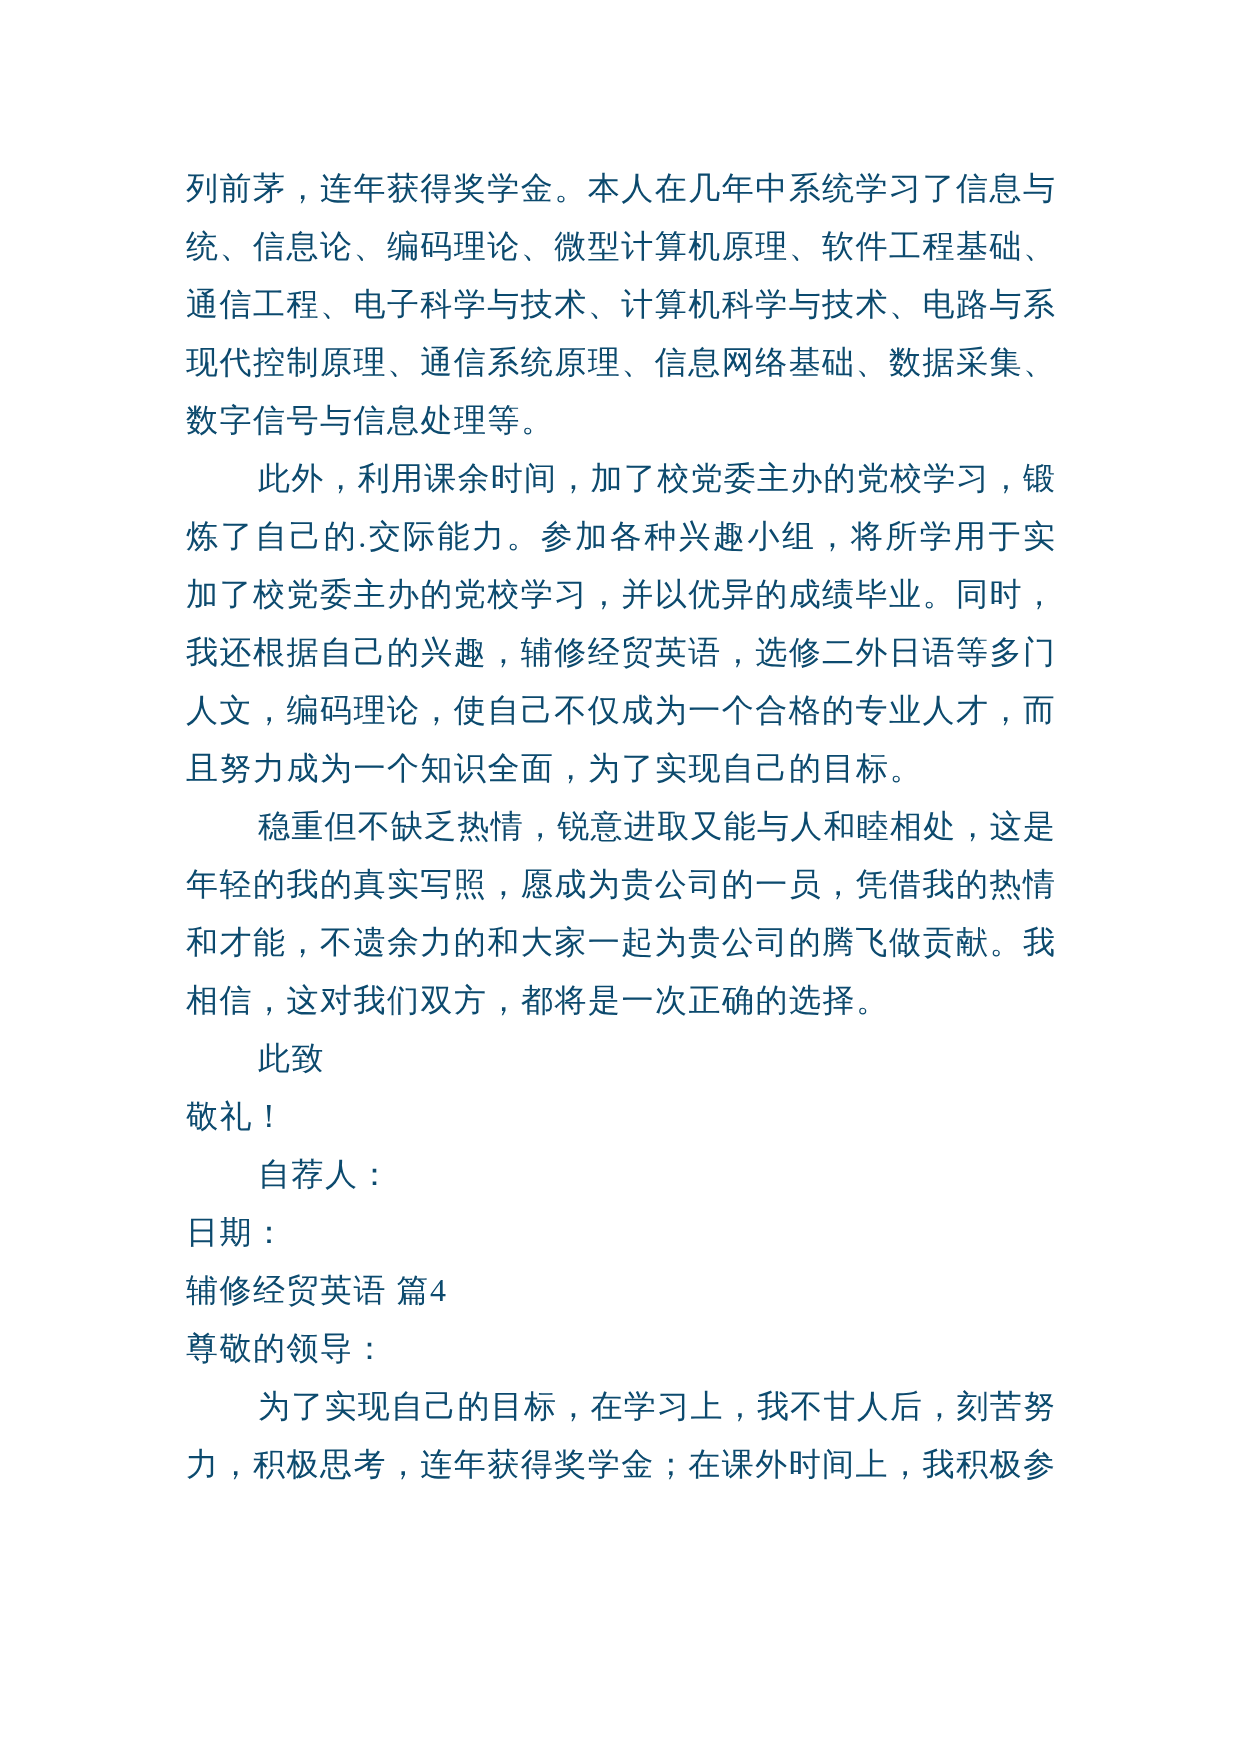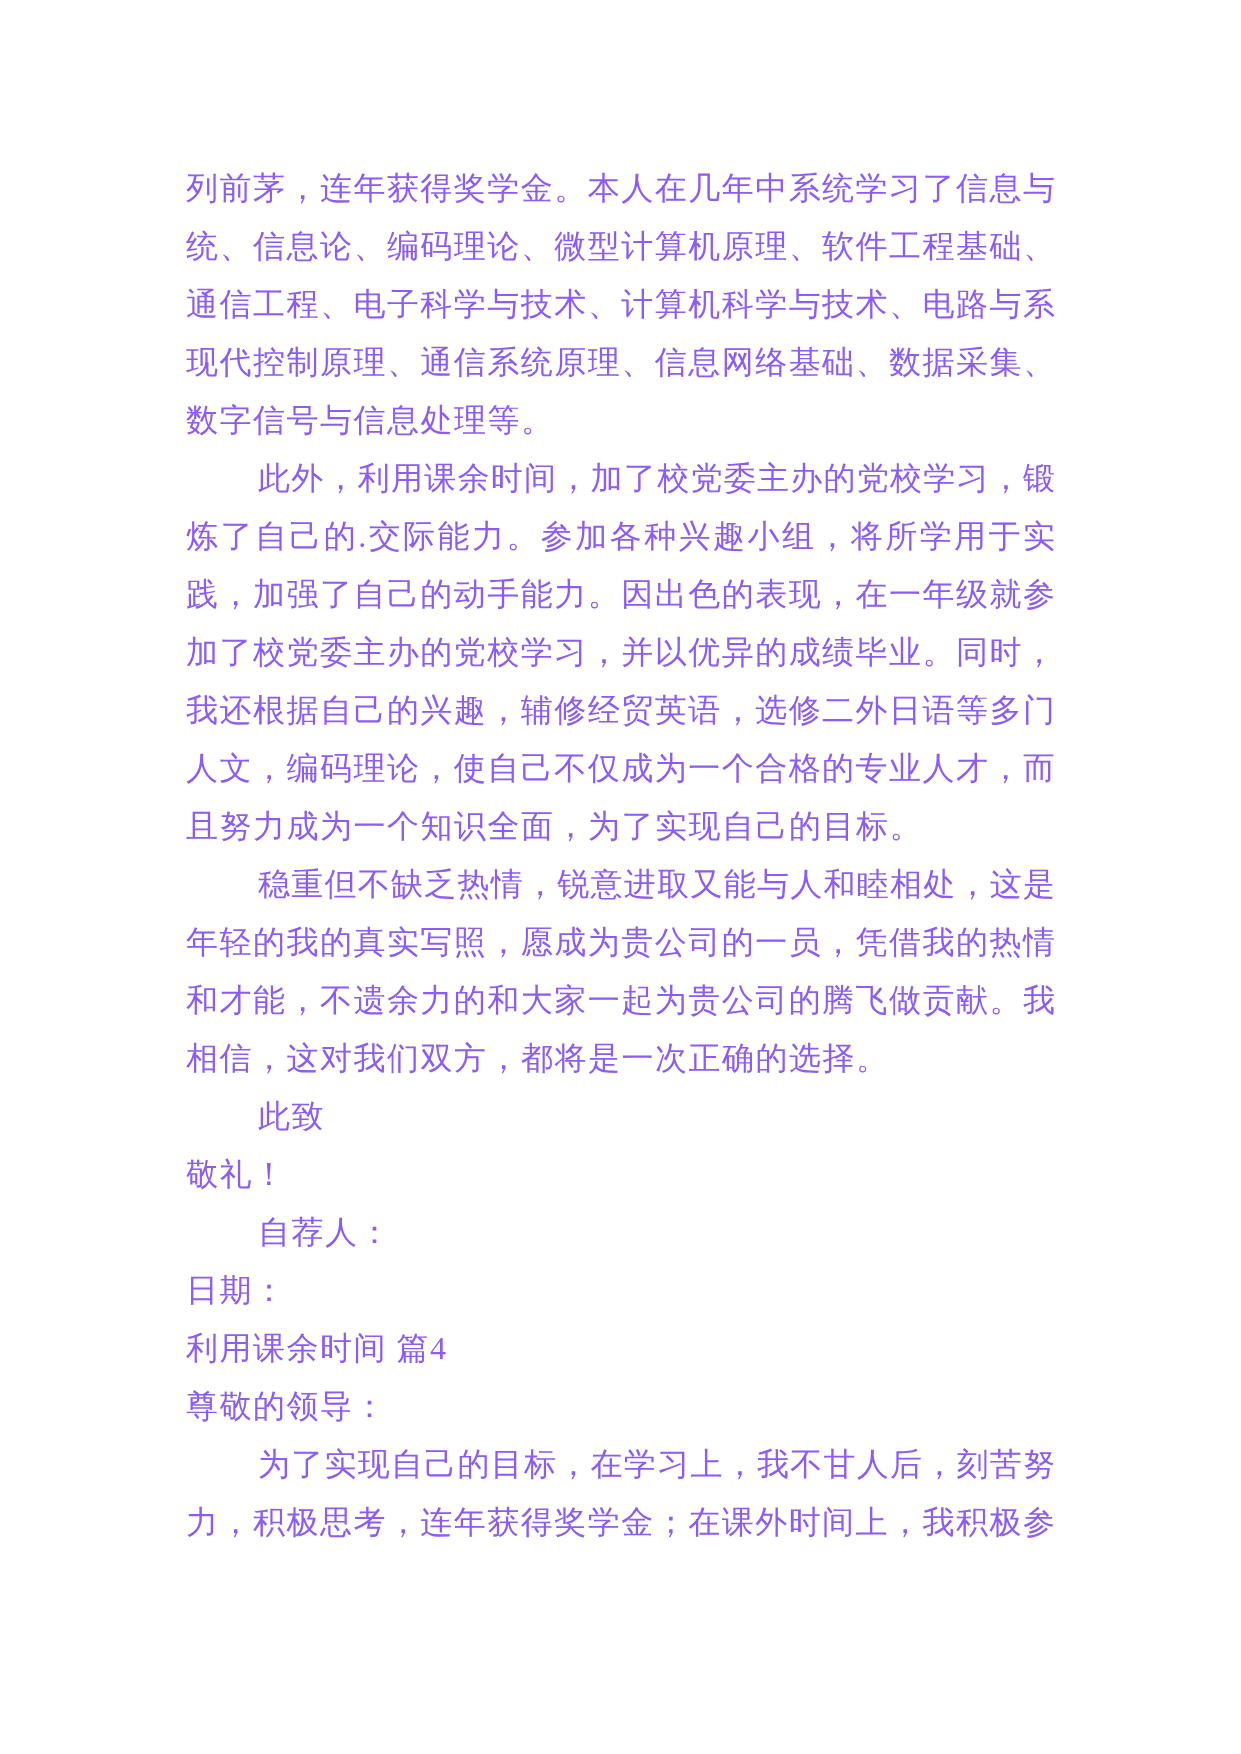--- a/index.html
+++ b/index.html
@@ -41,40 +41,39 @@
     text-align-last: justify;
     text-justify: inter-character;
   }
   .line.indent {
     text-indent: 72px;
   }
 </style>
 </head>
 <body style="background: rgb(255, 255, 255);">
 
-<div class="page" style="color: #8b5cf6;">
+<div class="page" style="color: #0c4a6e;">
   <div class="letter-body" id="text-block">
       <div class="line justify">列前茅，连年获得奖学金。本人在几年中系统学习了信息与</div>
       <div class="line justify">统、信息论、编码理论、微型计算机原理、软件工程基础、</div>
       <div class="line justify">通信工程、电子科学与技术、计算机科学与技术、电路与系</div>
       <div class="line justify">现代控制原理、通信系统原理、信息网络基础、数据采集、</div>
       <div class="line">数字信号与信息处理等。</div>
       <div class="line justify indent">此外，利用课余时间，加了校党委主办的党校学习，锻</div>
       <div class="line justify">炼了自己的.交际能力。参加各种兴趣小组，将所学用于实</div>
-      <div class="line justify">践，加强了自己的动手能力。因出色的表现，在一年级就参</div>
       <div class="line justify">加了校党委主办的党校学习，并以优异的成绩毕业。同时，</div>
       <div class="line justify">我还根据自己的兴趣，辅修经贸英语，选修二外日语等多门</div>
       <div class="line justify">人文，编码理论，使自己不仅成为一个合格的专业人才，而</div>
       <div class="line">且努力成为一个知识全面，为了实现自己的目标。</div>
       <div class="line justify indent">稳重但不缺乏热情，锐意进取又能与人和睦相处，这是</div>
       <div class="line justify">年轻的我的真实写照，愿成为贵公司的一员，凭借我的热情</div>
       <div class="line justify">和才能，不遗余力的和大家一起为贵公司的腾飞做贡献。我</div>
       <div class="line">相信，这对我们双方，都将是一次正确的选择。</div>
       <div class="line indent">此致</div>
       <div class="line">敬礼！</div>
       <div class="line indent">自荐人：</div>
       <div class="line">日期：</div>
-      <div class="line">利用课余时间 篇4</div>
+      <div class="line">辅修经贸英语 篇4</div>
       <div class="line">尊敬的领导：</div>
       <div class="line justify indent">为了实现自己的目标，在学习上，我不甘人后，刻苦努</div>
       <div class="line justify">力，积极思考，连年获得奖学金；在课外时间上，我积极参</div>
     </div>
 </div>
 
 </body></html>

